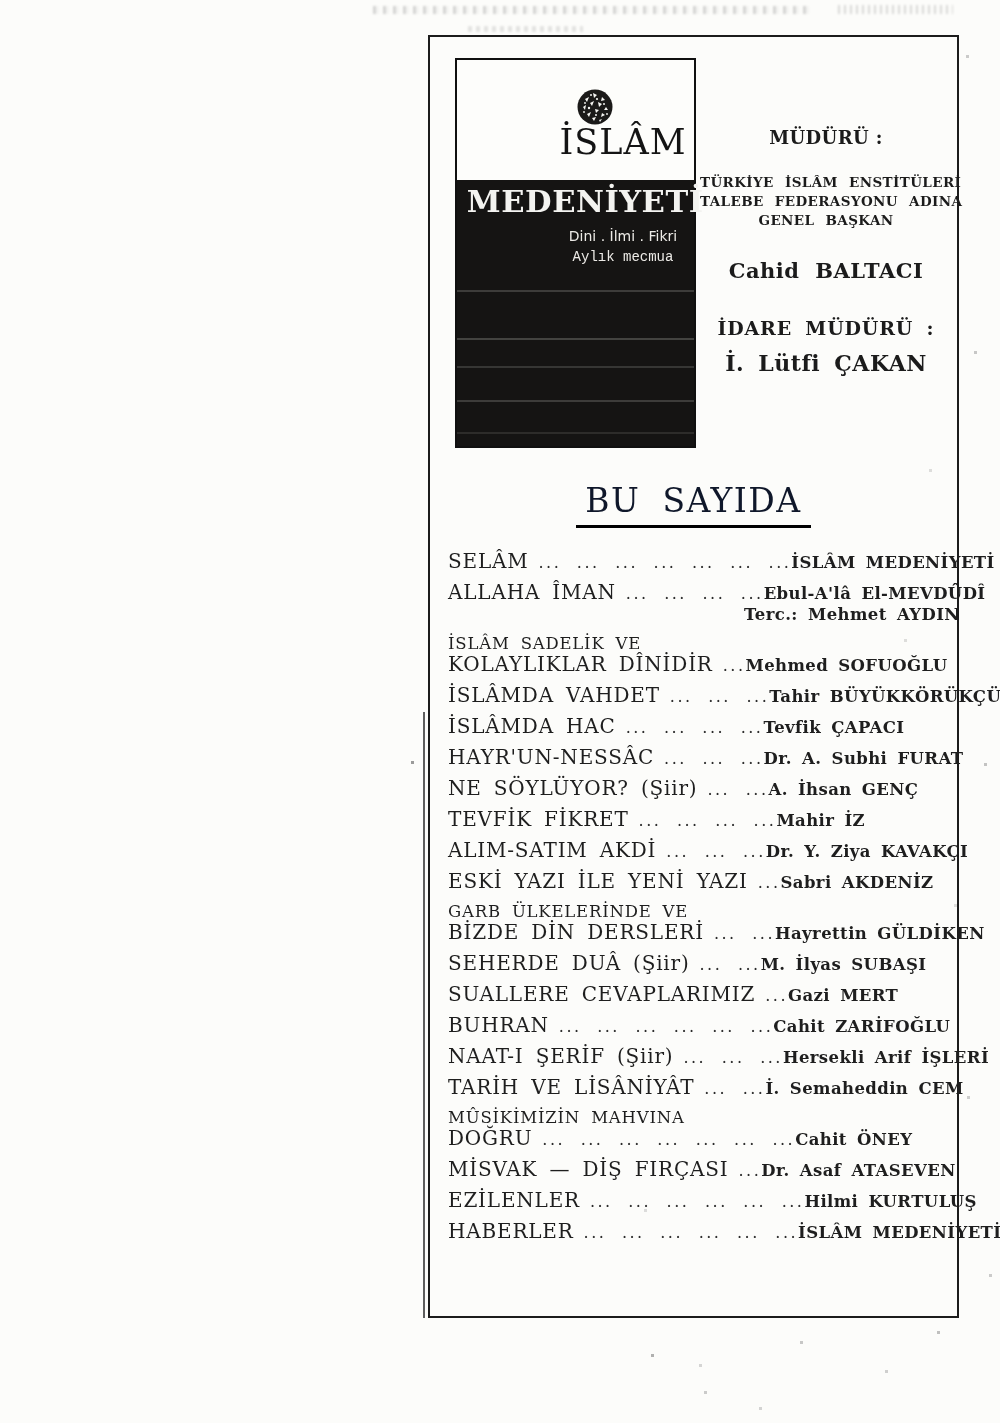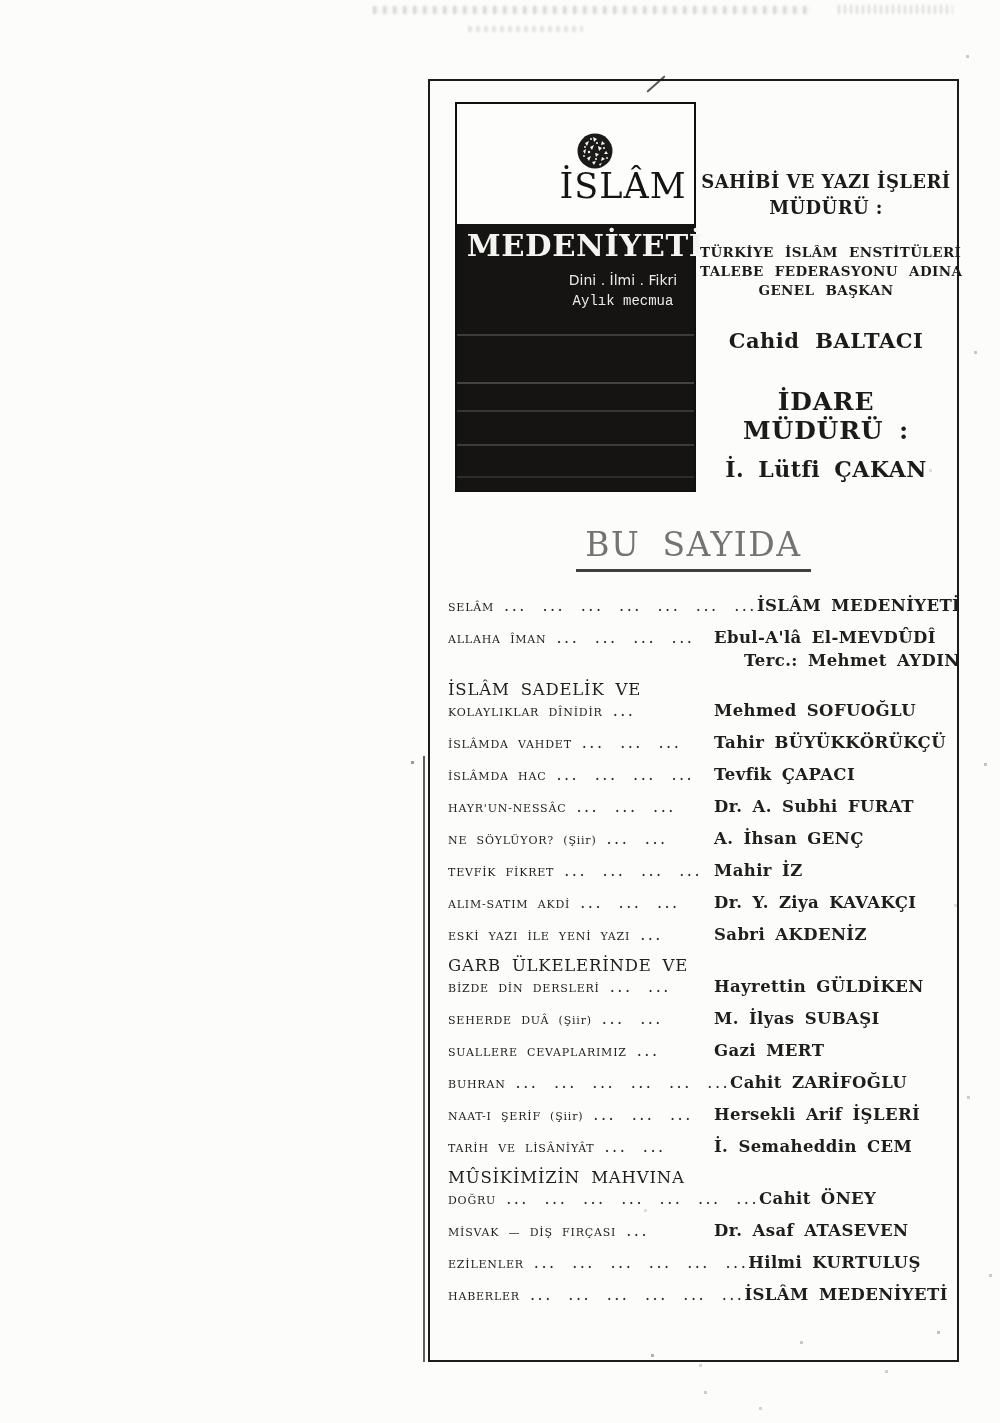--- a/index.html
+++ b/index.html
@@ -22,53 +22,53 @@
       1262px 0 0 1px rgba(0,0,0,0), 592px 408px 0 1px rgba(70,70,70,.6),
       593px 412px 0 1px rgba(90,90,90,.5), 412px 762px 0 1px rgba(90,90,90,.6),
       967px 56px 0 1px rgba(130,130,130,.4), 760px 1408px 0 1px rgba(150,150,150,.4),
       990px 1275px 0 1px rgba(130,130,130,.4), 645px 1210px 0 1px rgba(160,160,160,.35),
       930px 470px 0 1px rgba(150,150,150,.3), 905px 640px 0 1px rgba(150,150,150,.3),
       955px 905px 0 1px rgba(150,150,150,.3), 700px 1365px 0 1px rgba(140,140,140,.35);}
   .pen-mark{position:absolute;left:655px;top:72px;width:2px;height:24px;background:#3a3a3a;
     transform:rotate(48deg);border-radius:2px;opacity:.85;}
   
   .frame{position:absolute;left:428px;top:35px;width:527px;height:1279px;
-         border:2px solid #1c1c1c;margin-top:44px;}
+         border:2px solid #1c1c1c;}
   .border-artifact{position:absolute;left:-7px;top:675px;width:2px;height:606px;background:#2a2a2a;opacity:.75;}
   
   .cover{position:absolute;left:25px;top:21px;width:237px;height:386px;border:2px solid #101010;background:#fdfdfb;}
   .cover-black{position:absolute;left:0;top:120px;width:100%;height:266px;background:#151413;}
   .emblem{position:absolute;left:118px;top:27px;width:40px;height:40px;}
   .cover-title{position:absolute;left:88px;top:62px;width:156px;text-align:center;
     font-size:35px;color:#141414;letter-spacing:1px;white-space:nowrap;}
   .cover-title2{position:absolute;left:12px;top:124px;width:213px;text-align:center;
     font-size:30px;font-weight:bold;color:#f3f3f0;letter-spacing:.5px;white-space:nowrap;transform:scaleX(1.02);}
   .cover-sub{position:absolute;left:88px;width:156px;text-align:center;
     font-family:"DejaVu Sans", sans-serif;font-size:14px;color:#eceae6;white-space:nowrap;}
   .cover-sub.l1{top:168px;}
   .cover-sub.l2{top:189px;font-family:Liberation Mono, monospace;}
   .streak{position:absolute;left:0;width:100%;height:2px;background:#9a9a96;}
   
   .masthead{position:absolute;left:270px;top:88px;width:252px;text-align:center;color:#1b1b1b;}
   .mh-owner{font-size:18px;font-weight:bold;line-height:26px;letter-spacing:.4px;white-space:nowrap;}
   .mh-fed{margin-top:22px;font-size:13.5px;font-weight:bold;line-height:19px;word-spacing:6px;letter-spacing:.4px;white-space:nowrap;}
   .mh-name1{margin-top:28px;font-size:21px;font-weight:bold;word-spacing:8px;letter-spacing:.5px;}
-  .mh-label2{margin-top:34px;font-size:25px;font-weight:bold;word-spacing:6px;letter-spacing:.8px;}
+  .mh-label2{margin-top:34px;font-size:19px;font-weight:bold;word-spacing:6px;letter-spacing:.8px;}
   .mh-name2{margin-top:11px;font-size:22px;font-weight:bold;word-spacing:6px;letter-spacing:.5px;}
   
   .heading-wrap{position:absolute;left:0;top:444px;width:100%;text-align:center;}
   .heading{display:inline-block;font-size:33px;letter-spacing:1.5px;word-spacing:10px;
-    padding:0 9px 5px 9px;border-bottom:3px solid #404040;color:#737373;}
+    padding:0 9px 5px 9px;border-bottom:3px solid #000000;color:#0f172a;}
   
   .toc{position:absolute;left:18px;top:514px;width:494px;}
   .toc-row{margin-bottom:9px;}
   .t-line{font-size:16.5px;letter-spacing:.8px;word-spacing:5px;line-height:20px;white-space:nowrap;}
   .t-main{display:flex;align-items:baseline;line-height:21px;}
   .t-cell{flex:0 0 266px;white-space:nowrap;overflow:visible;}
-  .t-text{font-size:11px;letter-spacing:.8px;word-spacing:5px;}
+  .t-text{font-size:20px;letter-spacing:.8px;word-spacing:5px;}
   .t-dots{font-size:16px;letter-spacing:2.5px;word-spacing:8px;margin-left:10px;color:#2a2a2a;}
   .t-author{font-size:16.5px;font-weight:bold;letter-spacing:.4px;word-spacing:4px;white-space:nowrap;}
   .t-author2{font-size:16.5px;font-weight:bold;letter-spacing:.4px;word-spacing:4px;
     line-height:21px;margin-left:296px;white-space:nowrap;}
 </style>
 </head>
 <body>
 
 <div class="page">
 
@@ -115,21 +115,20 @@
         </g>
       </svg>
       <div class="cover-title">İSLÂM</div>
       <div class="cover-title2">MEDENİYETİ</div>
       <div class="cover-sub l1">Dini . İlmi . Fikri</div>
       <div class="cover-sub l2">Aylık mecmua</div>
     </div>
 
     <div class="masthead">
       <div class="mh-owner">
-        <div>SAHİBİ VE YAZI İŞLERİ</div>
         <div>MÜDÜRÜ :</div>
       </div>
       <div class="mh-fed">
         <div>TÜRKİYE İSLÂM ENSTİTÜLERİ</div>
         <div>TALEBE FEDERASYONU ADINA</div>
         <div>GENEL BAŞKAN</div>
       </div>
       <div class="mh-name1">Cahid BALTACI</div>
       <div class="mh-label2">İDARE MÜDÜRÜ :</div>
       <div class="mh-name2">İ. Lütfi ÇAKAN</div>

